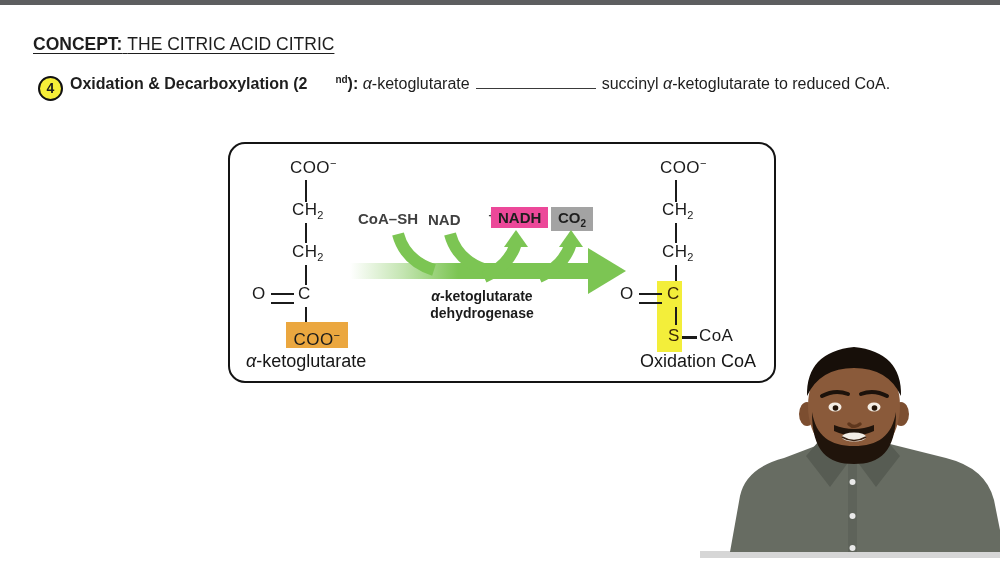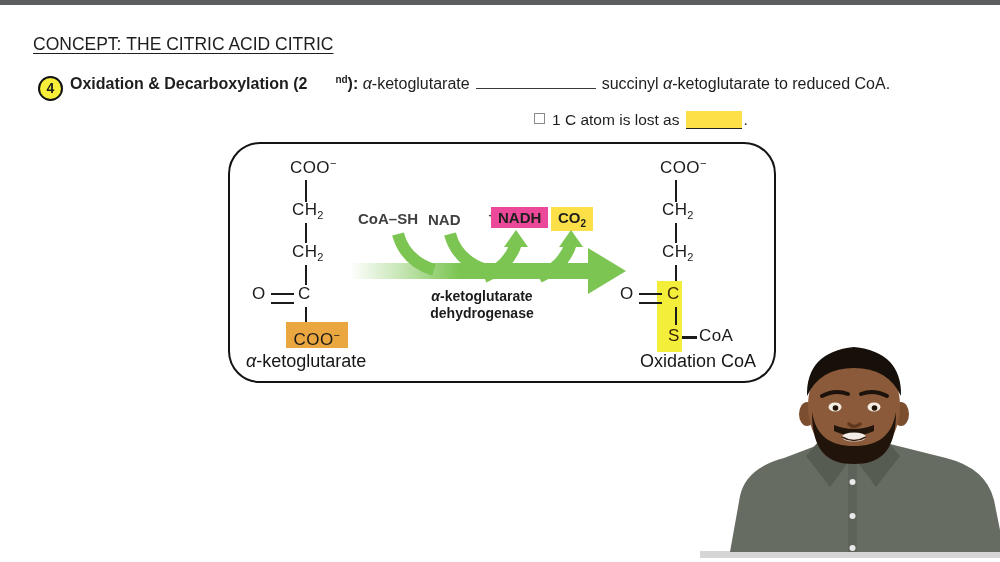--- a/index.html
+++ b/index.html
@@ -3,21 +3,21 @@
 <meta charset="utf-8">
 <style>
   html,body{margin:0;padding:0;background:#fff;}
   #page{position:relative;width:1000px;height:562px;background:#ffffff;overflow:hidden;
         font-family:"Liberation Sans","DejaVu Sans",sans-serif;color:#1e1e1e;}
   .topbar{position:absolute;left:0;top:0;width:1000px;height:5px;background:#5d5e60;}
 
   
   .header{position:absolute;left:33px;top:34px;font-size:17.5px;text-decoration:underline;
           text-underline-offset:3px;white-space:nowrap;}
-  .header .b{font-weight:normal;}
+  .header .b{font-weight:bold;}
 
   
   .step{position:absolute;left:38px;top:74px;width:950px;font-size:16px;white-space:nowrap;}
   .badge{display:inline-block;width:21px;height:21px;border:2px solid #111;border-radius:50%;
          background:#f6ee38;font-weight:bold;font-size:14px;text-align:center;line-height:21px;
          vertical-align:-4px;margin-right:7px;}
   .bold{font-weight:bold;}
   .sup{font-size:10px;vertical-align:6px;padding-left:28px;}
   .italic{font-style:italic;}
   .blank-line{display:inline-block;width:120px;border-bottom:1.6px solid #3a3a3a;height:14px;
@@ -25,25 +25,25 @@
 
   
   .bullet{position:absolute;top:111px;font-size:15.5px;white-space:nowrap;}
   .bullet1{left:100px;}
   .bullet2{left:534px;}
   .chk{display:inline-block;width:9px;height:9px;border:1.4px solid #8a8a8a;margin-right:7px;
        vertical-align:1px;}
   .blank-hl{display:inline-block;height:17px;border-bottom:1.7px solid #222;vertical-align:-4px;
             margin:0 2px 0 6px;}
   .hl-yellow{background:#ec4899;}
-  .hl-orange{background:#fde047;}
+  .hl-orange{background:#a3a3a3;}
 
   
   .dbox{position:absolute;left:228px;top:142px;width:544px;height:237px;background:#fff;
-        border:2.5px solid #141414;border-radius:32px;}
+        border:2.5px solid #141414;border-radius:17px;}
   .formula{position:absolute;font-size:17px;letter-spacing:.4px;white-space:nowrap;color:#1b1b1b;}
   .fsup{font-size:11px;vertical-align:6px;}
   .fsub{font-size:11px;vertical-align:-4px;}
   .vbond{position:absolute;width:2.2px;background:#1b1b1b;}
   .dbl{position:absolute;width:23px;height:7px;border-top:2.6px solid #1b1b1b;
        border-bottom:2.6px solid #1b1b1b;}
   .hbond{position:absolute;width:15px;height:2.6px;background:#1b1b1b;}
   .oc-box{position:absolute;left:56px;top:178px;width:62px;height:26px;background:#eba73f;
           text-align:center;line-height:26px;}
   .yl-rect{position:absolute;left:427px;top:137px;width:25px;height:71px;background:#f3ee3a;}
@@ -61,21 +61,20 @@
 <body>
 
 <div id="page">
   <div class="topbar"></div>
 
   <div class="header"><span class="b">CONCEPT:</span><span>&nbsp;</span><span>THE CITRIC ACID CITRIC</span></div>
 
   <div class="step"><span class="badge">4</span><span class="bold">Oxidation &amp; Decarboxylation (2</span><span class="bold sup">nd</span><span class="bold">):</span><span>&nbsp;</span><span class="italic">α</span><span>-ketoglutarate</span><span class="blank-line"></span><span>succinyl</span><span>&nbsp;</span><span class="italic">α</span><span>-ketoglutarate to reduced CoA.</span></div>
 
 
-  <div class="bullet bullet2"><span class="chk"></span><span>1 C atom is lost as</span><span class="blank-hl hl-orange" style="width:56px;"></span><span>.</span></div>
 
   <div class="dbox">
 
     <div class="formula" style="left:60px;top:13px;"><span>COO</span><span class="fsup">−</span></div>
     <div class="vbond" style="left:75px;top:36px;height:22px;"></div>
     <div class="formula" style="left:62px;top:56px;"><span>CH</span><span class="fsub">2</span></div>
     <div class="vbond" style="left:75px;top:79px;height:20px;"></div>
     <div class="formula" style="left:62px;top:98px;"><span>CH</span><span class="fsub">2</span></div>
     <div class="vbond" style="left:75px;top:121px;height:20px;"></div>
     <div class="formula" style="left:22px;top:140px;">O</div>

